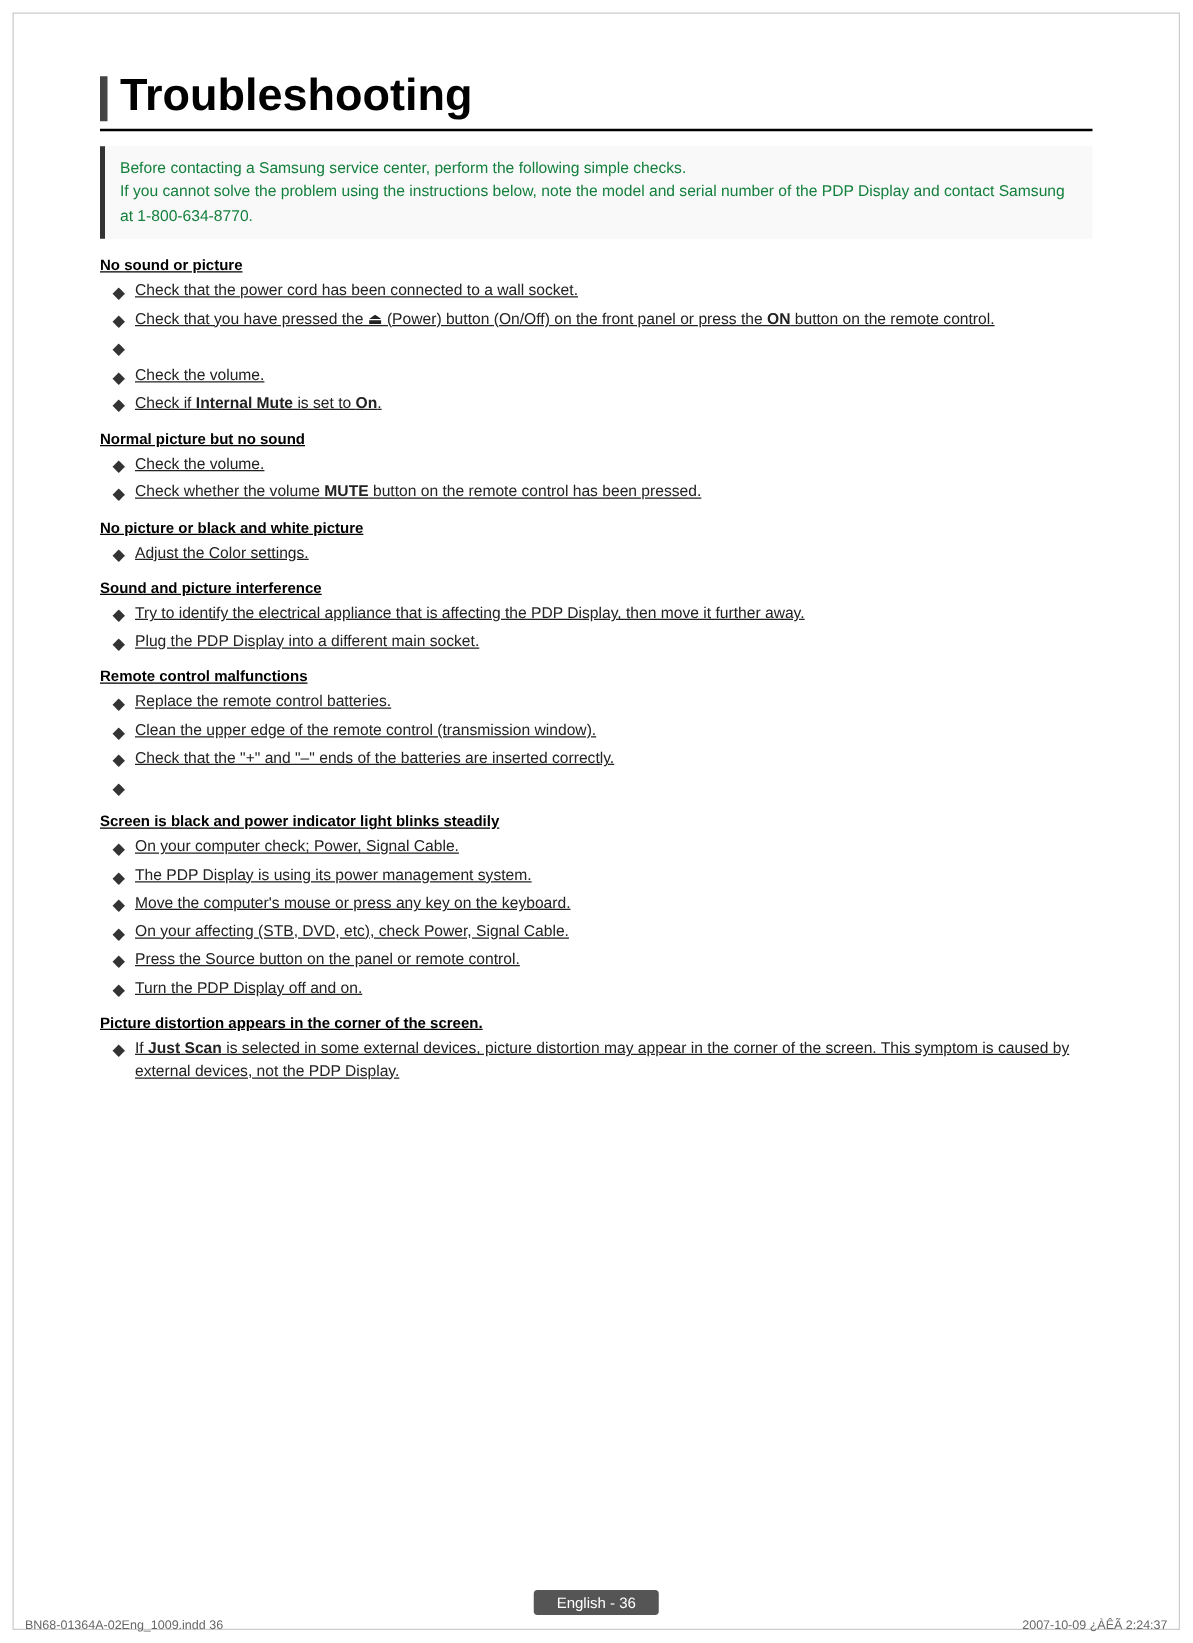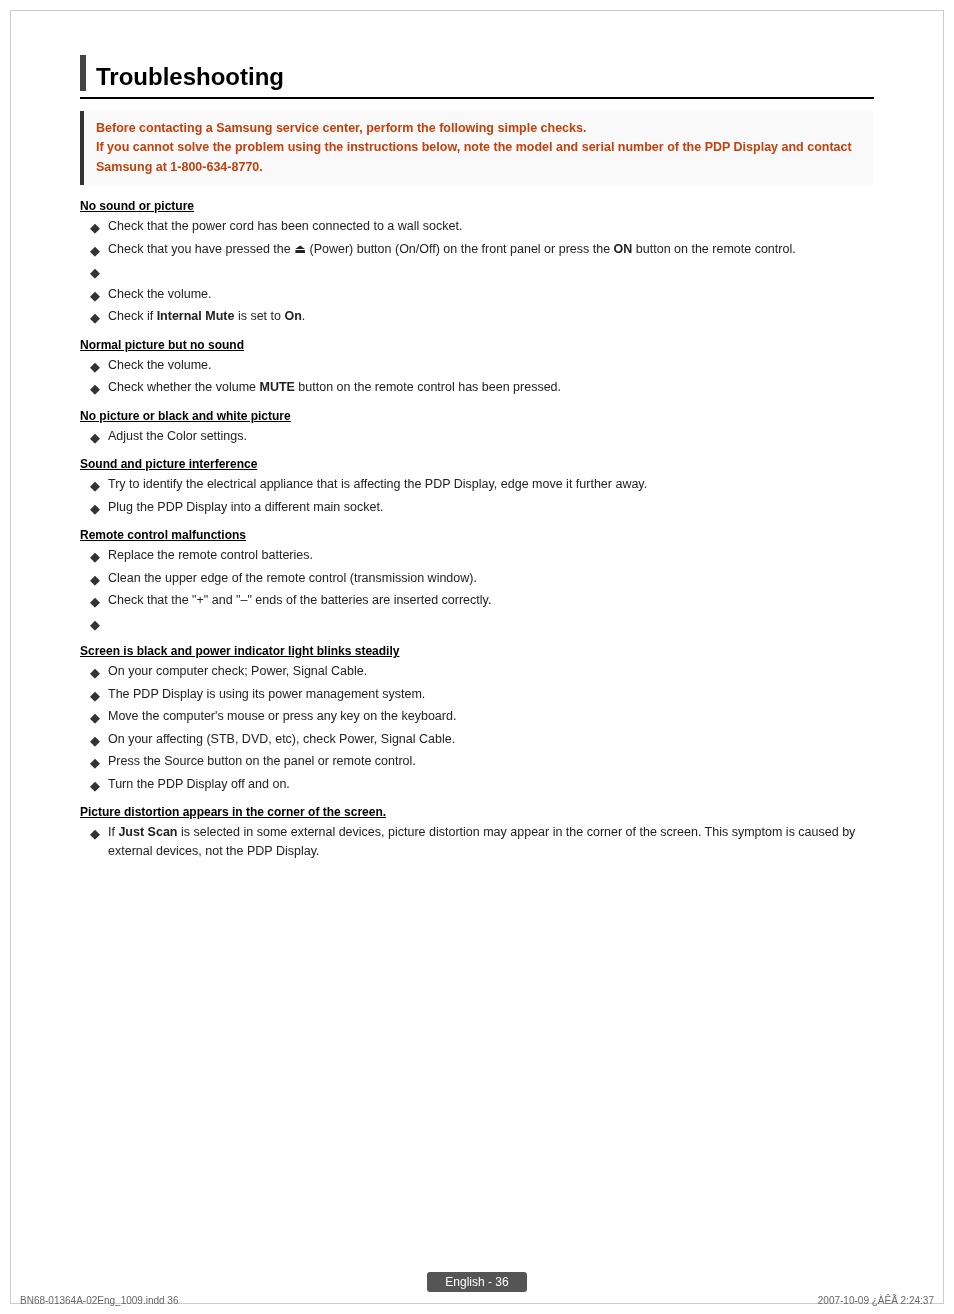--- a/index.html
+++ b/index.html
@@ -15,21 +15,21 @@
     .page-border {
       position: absolute;
       top: 10px; left: 10px; right: 10px; bottom: 10px;
       border: 1px solid #ccc;
       pointer-events: none;
     }
     .content {
       padding: 55px 80px 60px 80px;
     }
     .page-title {
-      font-size: 24px;
+      font-size: 36px;
       font-weight: bold;
       color: #000;
       border-bottom: 2px solid #000;
       padding-bottom: 6px;
       margin-bottom: 12px;
       display: flex;
       align-items: flex-end;
     }
     .title-bar {
       display: inline-block;
@@ -40,23 +40,23 @@
       flex-shrink: 0;
     }
     .intro-box {
       border-left: 4px solid #333;
       padding: 8px 12px;
       margin-bottom: 14px;
       background: #f9f9f9;
     }
     .intro-box p {
       font-size: 12.5px;
-      font-weight: bold;
+      font-weight: normal;
       line-height: 1.55;
-      color: #c2410c;
+      color: #15803d;
     }
     .section-heading {
       font-size: 12px;
       font-weight: bold;
       text-decoration: underline;
       margin-top: 10px;
       margin-bottom: 4px;
       color: #000;
     }
     .bullet-list {
@@ -72,20 +72,21 @@
     }
     .bullet-list li .diamond {
       color: #333;
       font-size: 13px;
       margin-right: 8px;
       flex-shrink: 0;
       margin-top: 1px;
     }
     .bullet-list li .text {
       flex: 1;
+      text-decoration: underline;
     }
     .footer {
       position: absolute;
       bottom: 22px;
       left: 0; right: 0;
       display: flex;
       justify-content: center;
       align-items: center;
     }
     .footer-badge {
@@ -164,21 +165,21 @@
     <li>
         <span class="diamond">◆</span>
         <span class="text">Adjust the Color settings.</span>
       </li>
   </ul>
 
   <div class="section-heading">Sound and picture interference</div>
   <ul class="bullet-list">
     <li>
         <span class="diamond">◆</span>
-        <span class="text">Try to identify the electrical appliance that is affecting the PDP Display, edge move it further away.</span>
+        <span class="text">Try to identify the electrical appliance that is affecting the PDP Display, then move it further away.</span>
       </li>
     <li>
         <span class="diamond">◆</span>
         <span class="text">Plug the PDP Display into a different main socket.</span>
       </li>
   </ul>
 
   <div class="section-heading">Remote control malfunctions</div>
   <ul class="bullet-list">
     <li>

